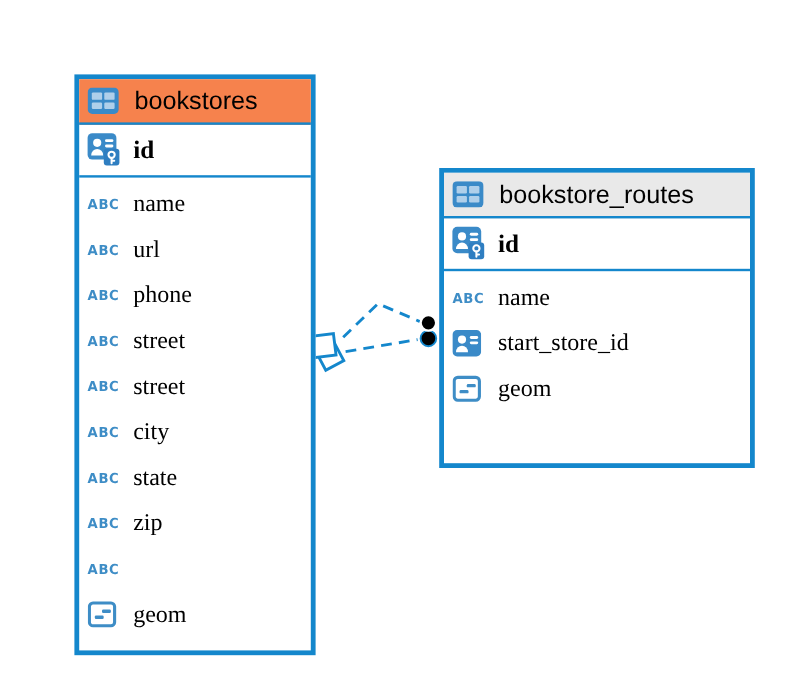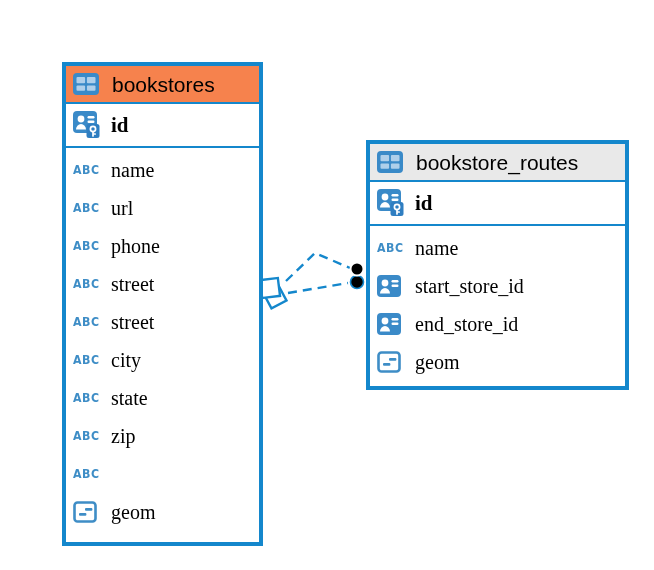--- a/index.html
+++ b/index.html
@@ -208,32 +208,20 @@
     <circle cx="8" cy="9" r="3.4" fill="#fff"></circle>
     <path d="M3 19.5 a5 5.4 0 0 1 10 0 z" fill="#fff"></path>
     <rect x="14.5" y="6" width="7" height="2.4" rx="1.2" fill="#fff"></rect>
     <rect x="14.5" y="10.5" width="7" height="2.4" rx="1.2" fill="#fff"></rect>
   </svg>
           </span>
           <span class="f-label">start_store_id</span>
         </div>
         <div class="field-row">
           <span class="icon-cell">
-            <svg width="24" height="24" viewBox="0 0 24 24">
-    <rect x="0" y="1" width="24" height="22" rx="4" fill="#3A8AC8"></rect>
-    <circle cx="8" cy="9" r="3.4" fill="#fff"></circle>
-    <path d="M3 19.5 a5 5.4 0 0 1 10 0 z" fill="#fff"></path>
-    <rect x="14.5" y="6" width="7" height="2.4" rx="1.2" fill="#fff"></rect>
-    <rect x="14.5" y="10.5" width="7" height="2.4" rx="1.2" fill="#fff"></rect>
-  </svg>
-          </span>
-          <span class="f-label">end_store_id</span>
-        </div>
-        <div class="field-row">
-          <span class="icon-cell">
             <svg width="25" height="24" viewBox="0 0 25 24">
     <rect x="1.5" y="2.5" width="21" height="19" rx="3" fill="#fff" stroke="#3E8DC6" stroke-width="2.6"></rect>
     <rect x="12" y="8" width="7.4" height="2.8" rx="1" fill="#3E8DC6"></rect>
     <rect x="6" y="13" width="7.4" height="2.8" rx="1" fill="#3E8DC6"></rect>
   </svg>
           </span>
           <span class="f-label">geom</span>
         </div>
       </div>
   </div>

